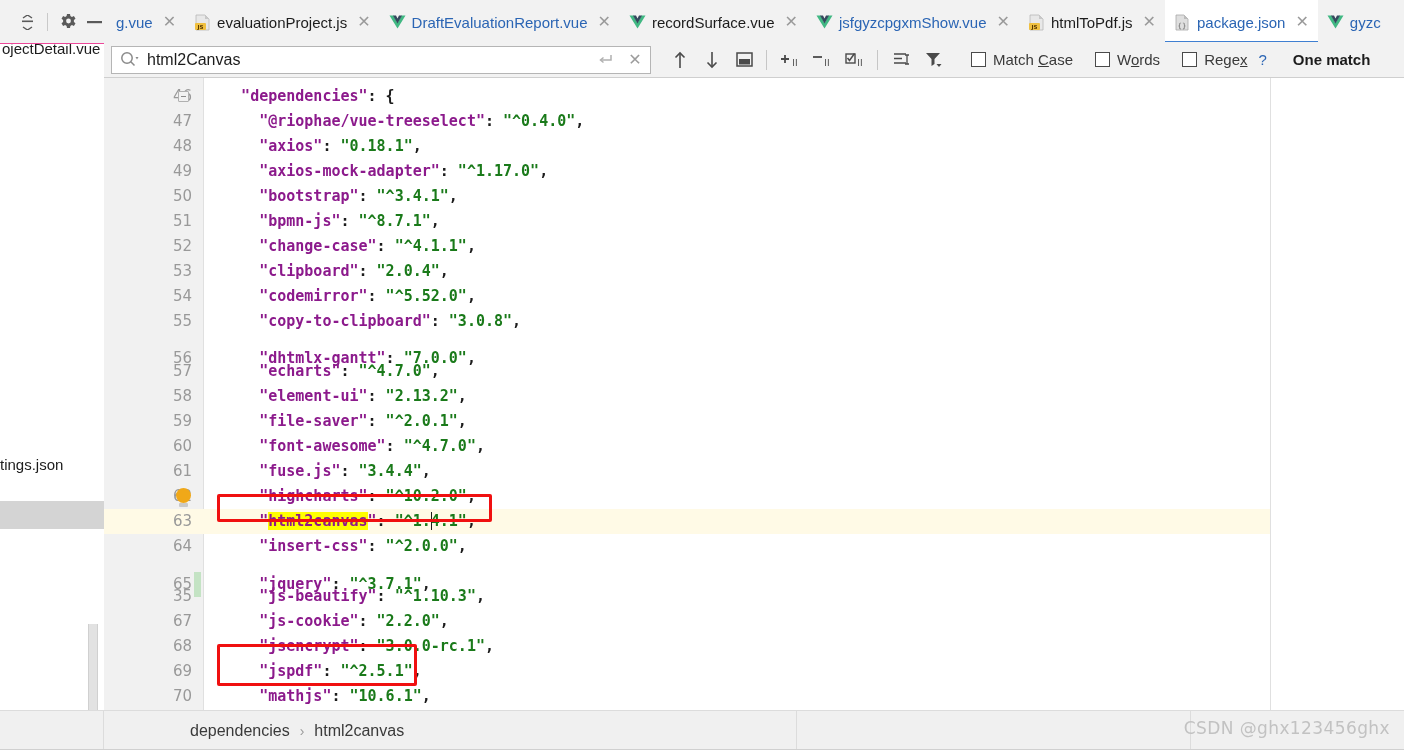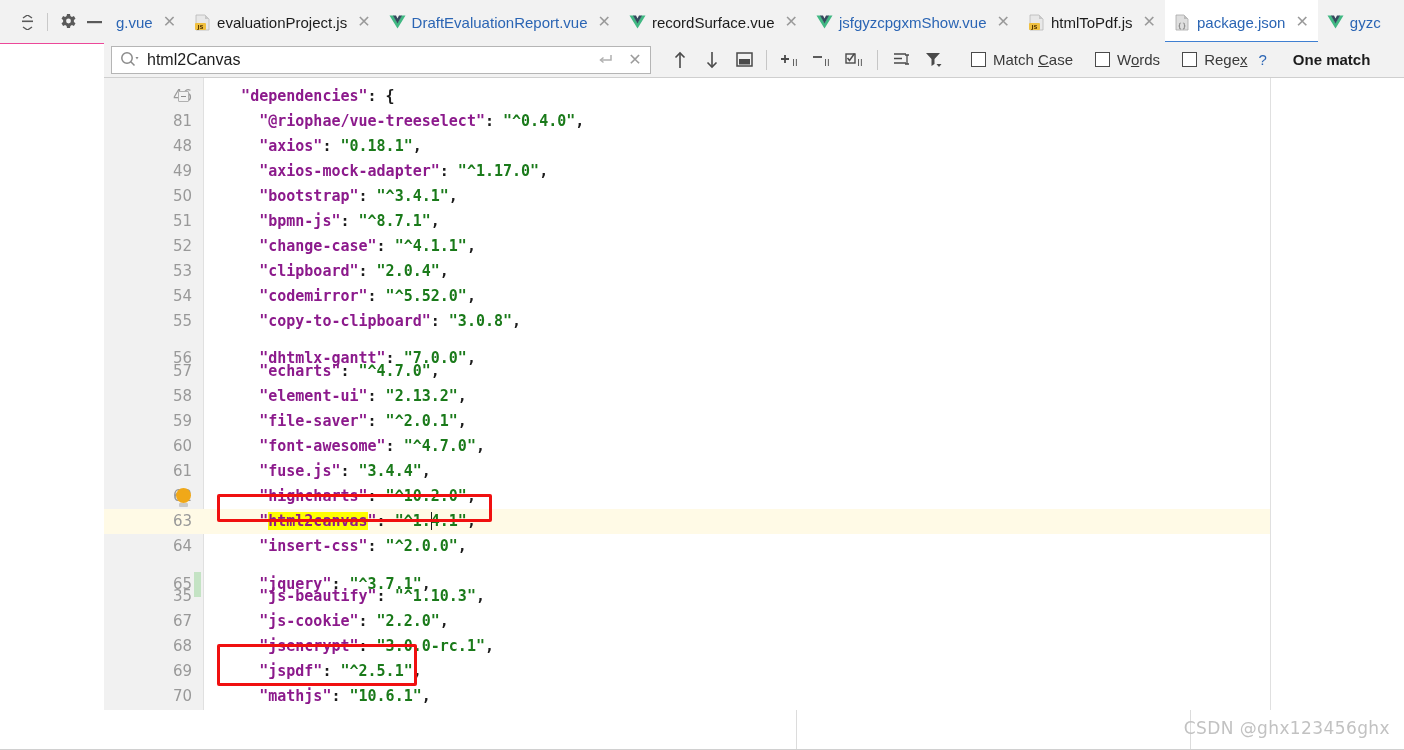--- a/index.html
+++ b/index.html
@@ -306,20 +306,26 @@
           <svg width="17" height="15" viewBox="0 0 17 15">
             <path d="M0.5 1.5h4L8.5 9l4-7.5h4L8.5 14.5z" fill="#41b883"></path>
             <path d="M4 1.5h3l1.5 3 1.5-3h3L8.5 9.5z" fill="#35495e"></path>
           </svg>
         </span>
         <span class="label">gyzc</span>
       </div>
     </div>
   </div>
 
+  <div class="leftstub">
+    <div class="stub-text-top">ojectDetail.vue</div>
+    <div class="stub-text-mid">tings.json</div>
+    <div class="stub-sel"></div>
+    <div class="stub-scroll"></div>
+  </div>
 
   <div class="findbar">
     <div class="find-input-wrap">
       <span class="find-search-ic">
         <svg width="19" height="17" viewBox="0 0 19 17">
           <circle cx="7" cy="7" r="5.2" fill="none" stroke="#8a8a8a" stroke-width="1.5"></circle>
           <line x1="10.8" y1="10.8" x2="14.5" y2="14.5" stroke="#8a8a8a" stroke-width="1.5"></line>
           <path d="M15.5 6 l3 0 l-1.5 2.4z" fill="#8a8a8a"></path>
         </svg>
       </span>
@@ -403,21 +409,21 @@
 
   <div class="editor">
     <div class="gutter"></div>
     <div id="rows">
         <div class="row" style="top: 6px;">
           <div class="ln">46</div>
           <div class="codetext" style="left: 137.12px;"><span class="k">"dependencies"</span><span class="p">: {</span></div>
           <div class="fold" style="top: 7px;"></div>
         </div>
         <div class="row" style="top: 31px;">
-          <div class="ln">81</div>
+          <div class="ln">47</div>
           <div class="codetext" style="left: 155.18px;"><span class="k">"@riophae/vue-treeselect"</span><span class="p">: </span><span class="v">"^0.4.0"</span><span class="p">,</span></div>
         </div>
         <div class="row" style="top: 56px;">
           <div class="ln">48</div>
           <div class="codetext" style="left: 155.18px;"><span class="k">"axios"</span><span class="p">: </span><span class="v">"0.18.1"</span><span class="p">,</span></div>
         </div>
         <div class="row" style="top: 81px; padding-left: 18px;">
           <div class="ln">49</div>
           <div class="codetext" style="left: 155.18px;"><span class="k">"axios-mock-adapter"</span><span class="p">: </span><span class="v">"^1.17.0"</span><span class="p">,</span></div>
         </div>
@@ -512,18 +518,26 @@
           <div class="ln">71</div>
           <div class="codetext" style="left: 155.18px;"></div>
         </div>
       </div>
     <div class="redbox" style="left:113px; top:416px; width:275px; height:28px;"></div>
     <div class="redbox" style="left:113px; top:566px; width:200px; height:42px;"></div>
   </div>
   <div class="right-divider"></div>
   <div class="right-blank"></div>
 
+  <div class="statusbar">
+    <div class="sb-left-cell"></div>
+    <div class="breadcrumb">
+      <span>dependencies</span>
+      <span class="crumb-sep">›</span>
+      <span>html2canvas</span>
+    </div>
+  </div>
   <div class="sb-divider-a"></div>
   <div class="sb-divider-b"></div>
   <div class="watermark">CSDN @ghx123456ghx</div>
   <div class="sb-bottomline"></div>
 
 </div>
 
 </body></html>

